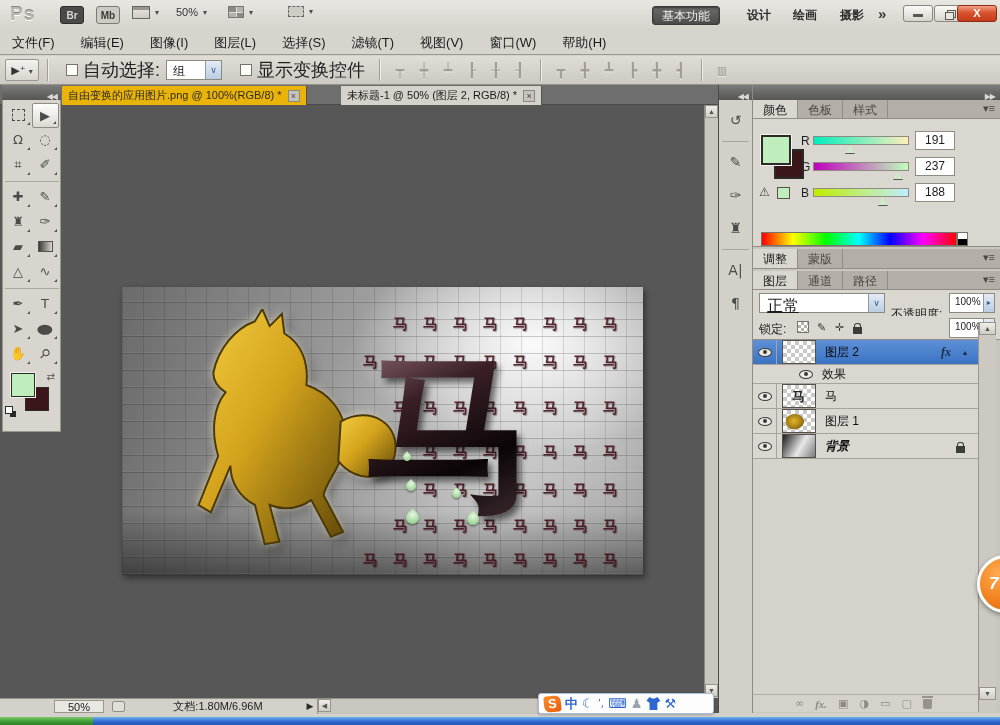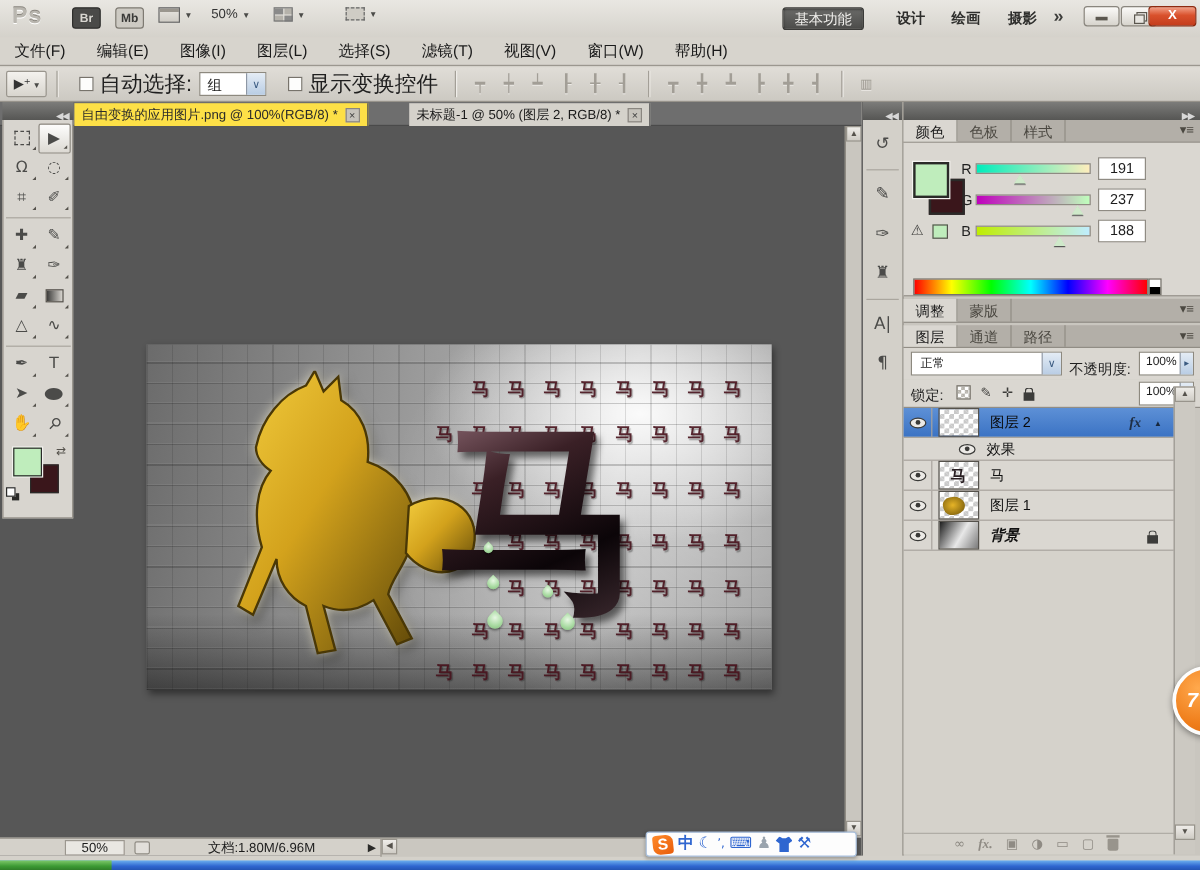--- a/index.html
+++ b/index.html
@@ -46,21 +46,21 @@
   .opt-label { font-size:18px; color:#1f1f1f; }
   .opt-select { width:56px; height:20px; background:#fff; border:1px solid #8d897f; margin-left:6px; display:flex; }
   .opt-select .val { flex:1; padding:2px 0 0 6px; font-size:12px; }
   .dd-btn { width:16px; background:linear-gradient(#e4ecf5,#b9cde4); border-left:1px solid #8d97a5; color:#3a5a80; font-size:9px; text-align:center; line-height:18px; }
   .ghost-icon { font-family:"DejaVu Sans Mono","DejaVu Sans",monospace; font-size:14px; color:#a29e96; text-shadow:0 1px 0 #eceae6; width:24px; text-align:center; }
 
   
   .tabstrip { left:0; top:85px; width:718px; height:20px; background:#6e6e6e; border-bottom:1px solid #4a4a4a; }
   .collapse-arrows { color:#d8d8d8; font-size:8px; letter-spacing:-1px; }
   .doc-tab { top:1px; height:19px; font-size:11px; display:flex; align-items:center; padding:0 6px; gap:6px; border-right:1px solid #555; }
-  .tab-inactive { background:#fde047; color:#2c2c2a; }
+  .tab-inactive { background:#eab308; color:#2c2c2a; }
   .tab-active { background:#d5d2cb; color:#1a1a1a; }
   .tab-close { width:12px; height:12px; border:1px solid #8a8680; background:#c6c3bc; color:#444; font-size:9px; line-height:10px; text-align:center; }
 
   
   .docarea { left:0; top:105px; width:718px; height:608px; background:#575757; }
 
   
   .toolpanel { left:2px; top:85px; width:59px; height:347px; }
   .toolpanel .head { height:15px; background:linear-gradient(#7c7c7a,#565654); text-align:right; padding:3px 4px 0 0; }
   .toolpanel .body { height:332px; background:#d8d5cf; border:1px solid #9a968e; border-top:none; padding-top:3px; }
@@ -137,21 +137,21 @@
   .chan-value { position:absolute; left:162px; top:0; width:40px; height:19px; background:#fff; border:1px solid #8f8b83; font-size:12px; text-align:center; line-height:17px; }
   .warn { position:absolute; left:6px; top:2px; font-size:12px; color:#3a3a38; font-family:"DejaVu Sans",sans-serif; }
   .gamut-swatch { position:absolute; left:24px; top:4px; width:13px; height:12px; border:1px solid #55524c; }
   .spectrum { position:absolute; left:8px; top:113px; width:196px; height:14px; border:1px solid #77736b; background:linear-gradient(90deg,#f00,#ff0 16%,#0f0 33%,#0ff 50%,#00f 66%,#f0f 83%,#f00); }
   .spec-end { position:absolute; left:204px; top:113px; width:11px; height:14px; border:1px solid #77736b; background:linear-gradient(#fff 0 50%, #000 50% 100%); }
 
   .adjhead { height:20px; }
 
   .blendrow { height:26px; background:#dad7d1; position:relative; }
   .blend-select { position:absolute; left:6px; top:3px; width:126px; height:20px; background:#fff; border:1px solid #8d897f; display:flex; }
-  .blend-select .val { flex:1; padding:2px 0 0 7px; font-size:10px; }
+  .blend-select .val { flex:1; padding:2px 0 0 7px; font-size:16px;text-decoration:underline; }
   .small-label { position:absolute; font-size:12px; color:#1f1f1f; }
   .val-box { position:absolute; height:20px; background:#fff; border:1px solid #8d897f; display:flex; }
   .val-box .v { flex:1; font-size:10px; padding:2px 2px 0 5px; }
   .arr-btn { width:13px; background:linear-gradient(#e4ecf5,#b9cde4); border-left:1px solid #8d97a5; color:#3a5a80; font-size:8px; text-align:center; line-height:18px; }
   .lockrow { height:24px; background:#dad7d1; position:relative; border-bottom:1px solid #918d85; }
   .lock-ico { position:absolute; top:5px; font-size:11px; color:#3c3c3a; font-family:"DejaVu Sans",sans-serif; }
   .checker-sm { width:12px; height:12px; background-image:linear-gradient(45deg,#b5b2ab 25%,transparent 25%,transparent 75%,#b5b2ab 75%),linear-gradient(45deg,#b5b2ab 25%,#fff 25%,#fff 75%,#b5b2ab 75%); background-size:6px 6px; background-position:0 0,3px 3px; border:1px solid #77736b; }
   .lockicon { position:relative; display:inline-block; width:9px; height:7px; background:#3c3c3a; }
   .lockicon::before { content:""; position:absolute; left:1px; top:-4px; width:5px; height:4px; border:1px solid #3c3c3a; border-bottom:none; border-radius:3px 3px 0 0; }
 
@@ -426,21 +426,21 @@
     <span class="ptab">通道</span>
     <span class="ptab">路径</span>
     <span class="panel-menu">▾≡</span>
   </div>
 
   <div class="blendrow">
     <span class="blend-select">
         <span class="val">正常</span>
         <span class="dd-btn">∨</span>
       </span>
-    <span class="small-label" style="left:138px; top:10px;">不透明度:</span>
+    <span class="small-label" style="left:138px; top:16px;">不透明度:</span>
     <span class="val-box" style="left:196px; top:3px; width:46px;">
         <span class="v">100%</span>
         <span class="arr-btn">▸</span>
       </span>
   </div>
   <div class="lockrow">
     <span class="small-label" style="left:6px; top:5px;">锁定:</span>
     <span class="lock-ico checker-sm" style="left:44px;"></span>
     <span class="lock-ico" style="left:64px;">✎</span>
     <span class="lock-ico" style="left:82px;">✛</span>

